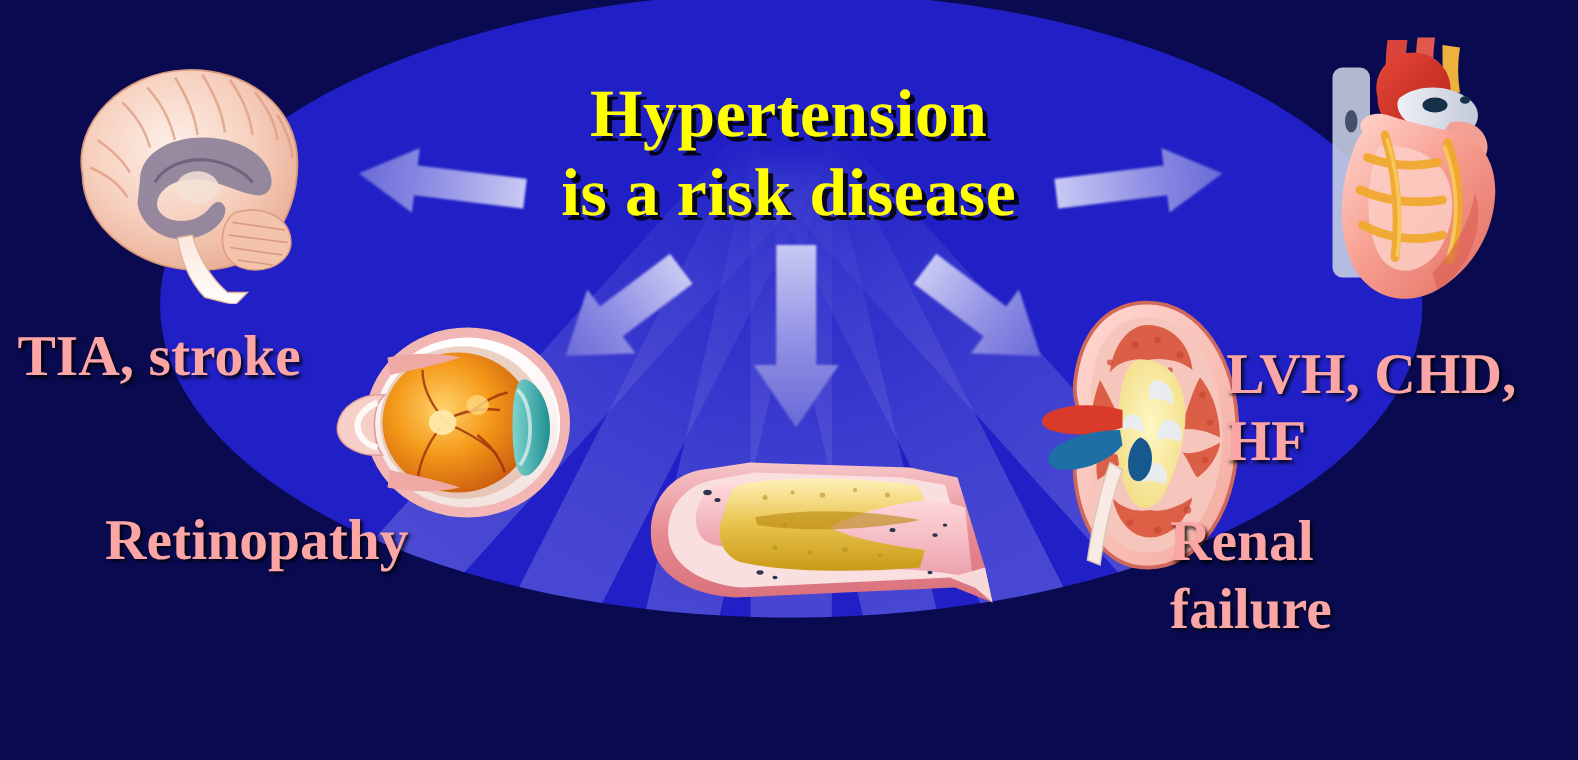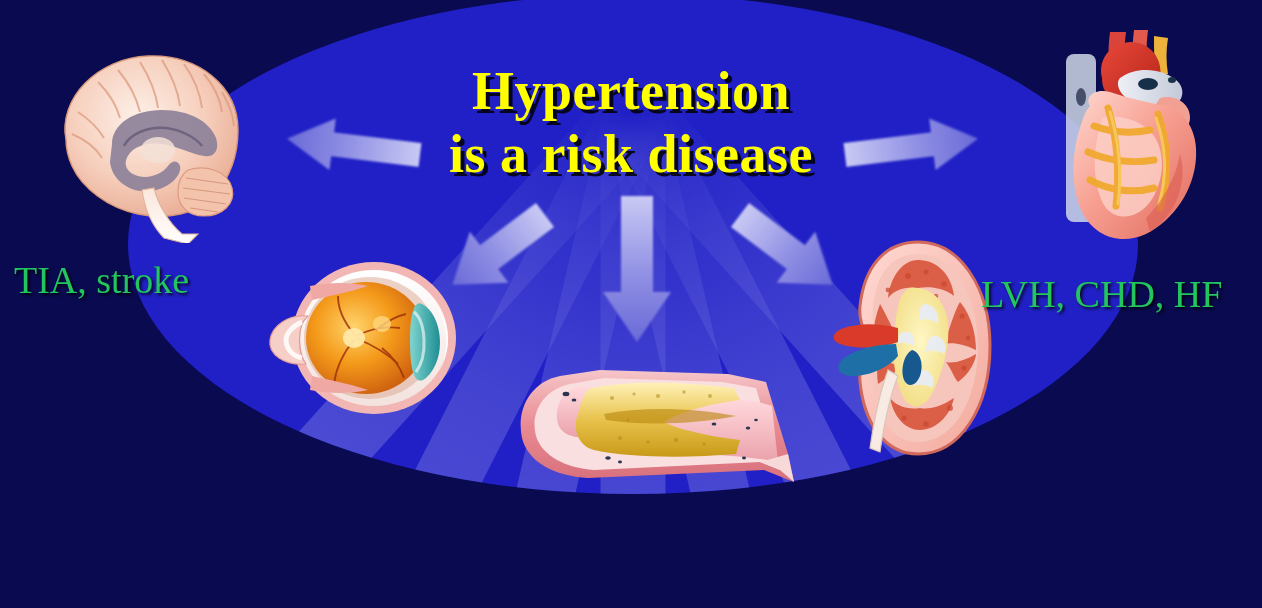--- a/index.html
+++ b/index.html
@@ -75,23 +75,23 @@
 
   
   .arrows { position: absolute; left:0; top:0; width:1262px; height:608px; z-index: 20; }
 
   
   .organ { position: absolute; z-index: 25; }
 
   
   .label {
     position: absolute;
-    color: #22c55e;
-    font-weight: normal;
-    font-size: 38px;
+    color: #fca5a5;
+    font-weight: bold;
+    font-size: 46px;
     line-height: 1.17;
     text-shadow: 2px 2px 3px rgba(0,0,0,.85);
     z-index: 50;
     white-space: pre-line;
   }
   .label-tia       { left: 14px;  top: 258px; }
   .label-retino    { left: 84px;  top: 405px; }
   .label-lvh       { left: 981px; top: 272px; width: 260px; }
   .label-renal     { left: 936px; top: 406px; width: 200px; }
   .label-pvd       { left: 417px; top: 487px; width: 460px; }
@@ -434,15 +434,17 @@
     <path d="M86,118 C94,120 98,132 94,144 C90,154 82,156 78,148
              C74,138 78,122 86,118 Z" fill="#17598f"></path>
   </svg>
 
   <div class="title">
     <span class="line">Hypertension</span>
     <span class="line">is a risk disease</span>
   </div>
 
   <div class="label label-tia">TIA, stroke</div>
+  <div class="label label-retino">Retinopathy</div>
   <div class="label label-lvh">LVH, CHD, HF</div>
+  <div class="label label-renal">Renal failure</div>
 
 </div>
 
 </body></html>

